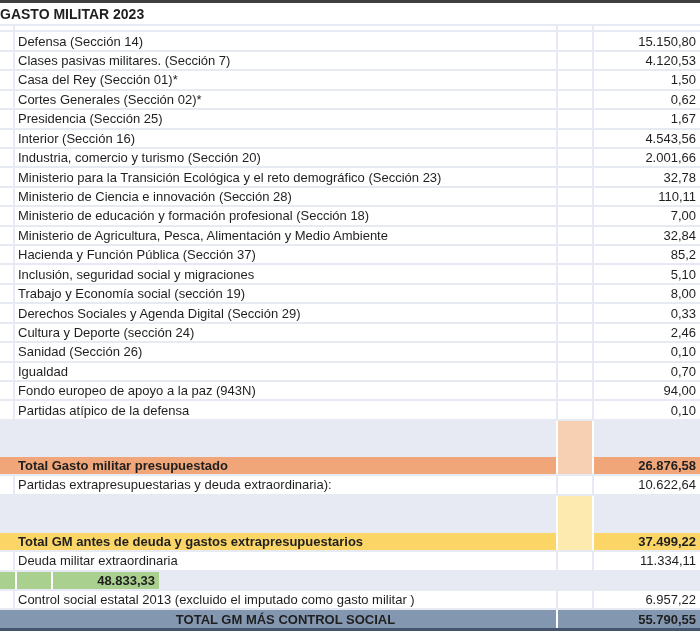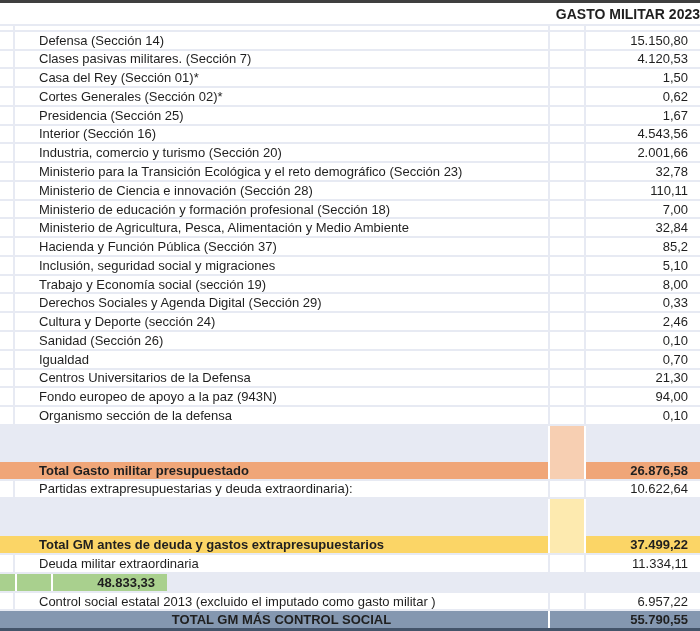--- a/index.html
+++ b/index.html
@@ -10,37 +10,37 @@
     color:#1f1f1f;
     background:var(--grid,#E7EAF3);
     border-top:3px solid var(--topborder,#3f3f3f);
     border-bottom:3px solid var(--bottomborder,#44546A);
     display:flex;flex-direction:column;gap:2px;
     overflow:hidden;
   }
   .title-row{
     flex:0 0 21px;
     background:#fff;
-    display:flex;align-items:center;justify-content:flex-end;
+    display:flex;align-items:center;justify-content:flex-start;
     font-weight:bold;font-size:14px;
   }
   .row{
     flex:1 1 auto;
     display:flex;min-height:0;
   }
   .cell{
     display:flex;align-items:center;
     font-size:13px;line-height:1;
     white-space:nowrap;overflow:hidden;
     background:#fff;
   }
   .colA{flex:0 0 13px;border-right:2px solid var(--grid);}
-  .label{flex:1 1 auto;padding-left:24px;}
+  .label{flex:1 1 auto;padding-left:3px;}
   .mid{flex:0 0 34px;border-left:2px solid var(--grid);border-right:2px solid var(--grid);}
-  .val{flex:0 0 102px;justify-content:flex-end;padding-right:12px;}
+  .val{flex:0 0 102px;justify-content:flex-end;padding-right:4px;}
   
   .orange .colA,.orange .label,.orange .val{background:var(--orange);font-weight:bold;margin-top:36px;}
   .orange .colA{border-right-color:var(--orange);}
   .orange .mid{background:var(--orange-mid);border-left-color:#fff;border-right-color:#fff;}
   .yellow .colA,.yellow .label,.yellow .val{background:var(--yellow);font-weight:bold;margin-top:37px;}
   .yellow .colA{border-right-color:var(--yellow);}
   .yellow .mid{background:var(--yellow-mid);border-left-color:#fff;border-right-color:#fff;}
   .green .colA,.green .label,.green .val{background:var(--green);font-weight:bold;}
   .green .colA{border-right-color:var(--green);}
   .green .mid{background:var(--green);border-left-color:#fff;border-right-color:#fff;}
@@ -184,37 +184,31 @@
     <div class="cell val">0,10</div>
   </div>
 
   <div class="row plain">
     <div class="cell colA"></div>
     <div class="cell label">Igualdad</div>
     <div class="cell mid"></div>
     <div class="cell val">0,70</div>
   </div>
 
-  <div class="row plain">
-    <div class="cell colA"></div>
-    <div class="cell label">Centros Universitarios de la Defensa</div>
-    <div class="cell mid"></div>
-    <div class="cell val">21,30</div>
-  </div>
 
   <div class="row plain">
     <div class="cell colA"></div>
     <div class="cell label">Fondo europeo de apoyo a la paz (943N)</div>
     <div class="cell mid"></div>
     <div class="cell val">94,00</div>
   </div>
 
   <div class="row plain">
     <div class="cell colA"></div>
-    <div class="cell label">Organismo sección de la defensa</div>
+    <div class="cell label">Partidas atípico de la defensa</div>
     <div class="cell mid"></div>
     <div class="cell val">0,10</div>
   </div>
 
   <div class="row orange">
     <div class="cell colA"></div>
     <div class="cell label">Total Gasto militar presupuestado</div>
     <div class="cell mid"></div>
     <div class="cell val">26.876,58</div>
   </div>

